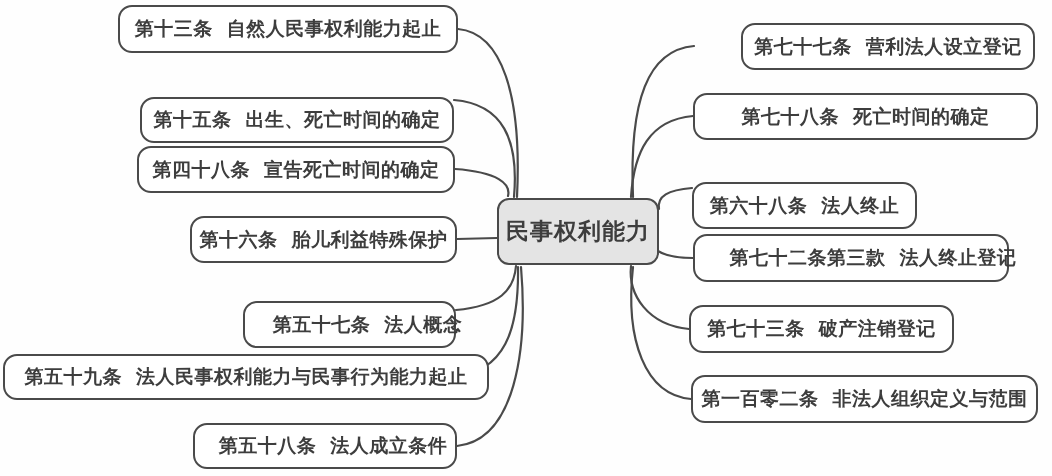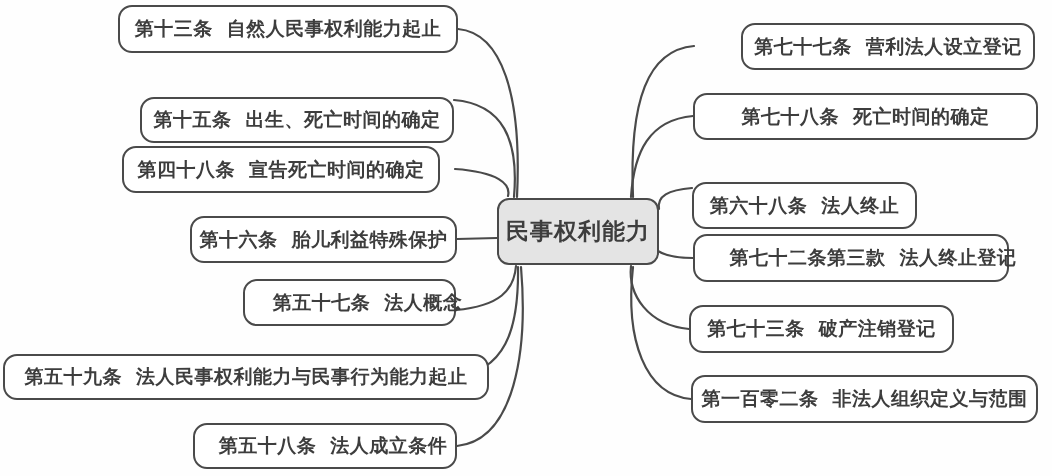--- a/index.html
+++ b/index.html
@@ -85,29 +85,29 @@
   </div>
 
   <div class="node" style="left:118px;top:5px;width:340px;height:48px;">
     <span class="art">第十三条</span>
     <span class="ttl">自然人民事权利能力起止</span>
   </div>
   <div class="node" style="left:140px;top:78px;width:314px;height:46px;margin-top:19px;">
     <span class="art">第十五条</span>
     <span class="ttl">出生、死亡时间的确定</span>
   </div>
-  <div class="node" style="left:122px;top:146px;width:318px;height:47px;">
+  <div class="node" style="left:137px;top:146px;width:318px;height:47px;">
     <span class="art">第四十八条</span>
     <span class="ttl">宣告死亡时间的确定</span>
   </div>
   <div class="node" style="left:190px;top:216px;width:267px;height:47px;">
     <span class="art">第十六条</span>
     <span class="ttl">胎儿利益特殊保护</span>
   </div>
-  <div class="node" style="left:243px;top:279px;width:213px;height:47px;padding-left:36px;">
+  <div class="node" style="left:243px;top:301px;width:213px;height:47px;padding-left:36px;">
     <span class="art">第五十七条</span>
     <span class="ttl">法人概念</span>
   </div>
   <div class="node" style="left:3px;top:354px;width:486px;height:46px;">
     <span class="art">第五十九条</span>
     <span class="ttl">法人民事权利能力与民事行为能力起止</span>
   </div>
   <div class="node" style="left:193px;top:423px;width:264px;height:46px;padding-left:16px;">
     <span class="art">第五十八条</span>
     <span class="ttl">法人成立条件</span>

